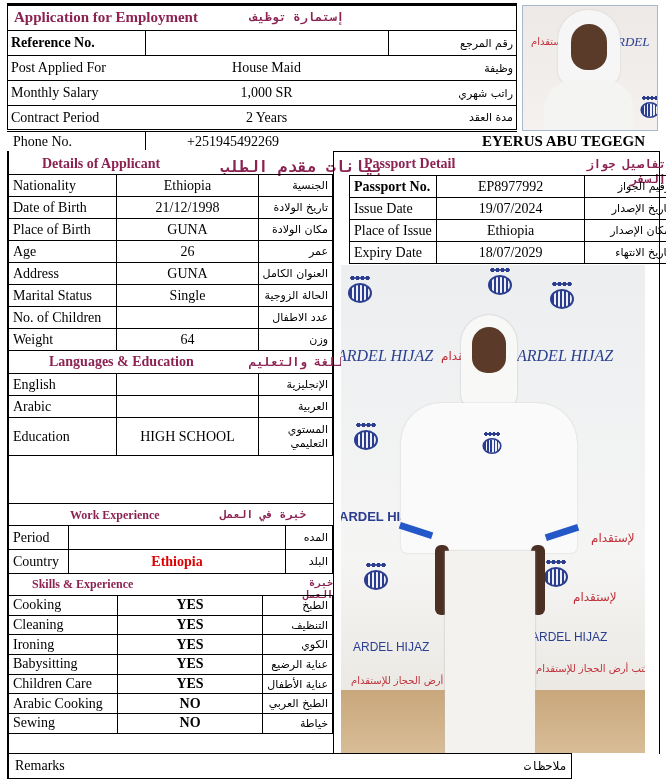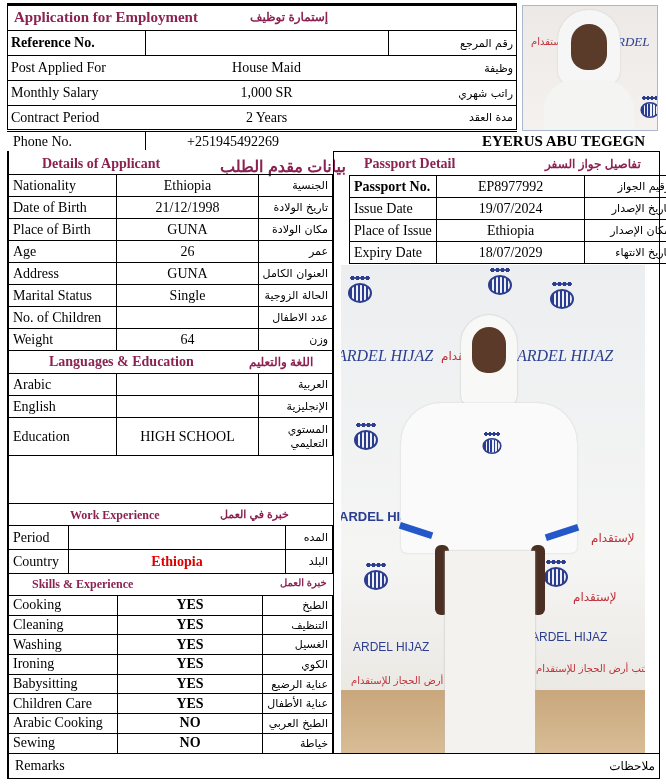--- a/index.html
+++ b/index.html
@@ -1,20 +1,20 @@
 <!DOCTYPE html>
 <html><head>
 <meta charset="utf-8">
 <style>
   * { box-sizing: border-box; margin: 0; padding: 0; }
   html, body { width: 666px; height: 784px; background: #ffffff; overflow: hidden; }
   body { position: relative; font-family: "Liberation Serif", serif; color: #000; font-size: 14px; }
   .abs { position: absolute; }
   .maroon { color: #8b2252; font-weight: bold; }
-  .ar { font-family: Liberation Sans, sans-serif; font-size: 11px; direction: rtl; }
+  .ar { font-family: Liberation Mono, monospace; font-size: 11px; direction: rtl; }
   table { border-collapse: collapse; position: absolute; }
   td { border: 1px solid #000; padding: 0 4px; height: 22px; white-space: nowrap; font-size: 14px; }
   td.c { text-align: center; }
   td.arcell { font-family: "DejaVu Sans", sans-serif; font-size: 11px; direction: rtl; text-align: right; }
   .photo { position: absolute; background: linear-gradient(180deg, #eceef0 0%, #f5f5f4 60%, #e7e3dc 100%); overflow: hidden; }
   .logo { position: absolute; width: 26px; height: 30px; }
   .logo .heads { position: absolute; top: 0; left: 3px; width: 20px; height: 10px;
     background: radial-gradient(circle, #2a3d8f 2px, transparent 2.5px) 0 0/5px 10px repeat-x; }
   .logo .globe { position: absolute; top: 10px; left: 1px; width: 24px; height: 20px; border-radius: 50%;
     background: repeating-linear-gradient(90deg, #2a3d8f 0 2px, #eef0f6 2px 4px); border: 2px solid #2a3d8f; }
@@ -129,28 +129,28 @@
         <td class="c">64</td>
         <td class="arcell">وزن</td>
       </tr>
   <tr style="height:23px">
     <td colspan="3" style="position:relative">
       <span class="maroon" style="position:absolute;left:40px;top:3px;font-size:14px">Languages &amp; Education</span>
       <span class="maroon ar" style="position:absolute;left:240px;top:4px;font-size:12px">اللغة والتعليم</span>
     </td>
   </tr>
   <tr>
+        <td>English</td>
+        <td class="c"></td>
+        <td class="arcell">الإنجليزية</td>
+      </tr>
+  <tr>
         <td>Arabic</td>
         <td class="c"></td>
         <td class="arcell">العربية</td>
-      </tr>
-  <tr>
-        <td>English</td>
-        <td class="c"></td>
-        <td class="arcell">الإنجليزية</td>
       </tr>
   <tr style="height:38px">
         <td>Education</td>
         <td class="c">HIGH SCHOOL</td>
         <td class="arcell" style="white-space:normal;line-height:14px">المستوي التعليمي</td>
       </tr>
 </tbody>
   </table>
 
 <div class="abs" style="left:8px;top:503px;width:325px;height:22px;border-top:1px solid #000;">
@@ -192,25 +192,20 @@
         <td style="height:19.7px">Cooking</td>
         <td class="c" style="font-weight:bold;height:19.7px">YES</td>
         <td class="arcell" style="height:19.7px">الطبخ</td>
       </tr>
   <tr>
         <td style="height:19.7px">Cleaning</td>
         <td class="c" style="font-weight:bold;height:19.7px">YES</td>
         <td class="arcell" style="height:19.7px">التنظيف</td>
       </tr>
   <tr>
-        <td style="height:19.7px">Washing</td>
-        <td class="c" style="font-weight:bold;height:19.7px">YES</td>
-        <td class="arcell" style="height:19.7px">الغسيل</td>
-      </tr>
-  <tr>
         <td style="height:19.7px">Ironing</td>
         <td class="c" style="font-weight:bold;height:19.7px">YES</td>
         <td class="arcell" style="height:19.7px">الكوي</td>
       </tr>
   <tr>
         <td style="height:19.7px">Babysitting</td>
         <td class="c" style="font-weight:bold;height:19.7px">YES</td>
         <td class="arcell" style="height:19.7px">عناية الرضيع</td>
       </tr>
   <tr>
@@ -224,21 +219,21 @@
         <td class="arcell" style="height:19.7px">الطبخ العربي</td>
       </tr>
   <tr>
         <td style="height:19.7px">Sewing</td>
         <td class="c" style="font-weight:bold;height:19.7px">NO</td>
         <td class="arcell" style="height:19.7px">خياطة</td>
       </tr>
 </tbody>
   </table>
 
-<div class="abs" style="left:7px;top:753px;width:653px;height:26px;border:1px solid #000;border-left:2px solid #000;">
+<div class="abs" style="left:7px;top:753px;width:565px;height:26px;border:1px solid #000;border-left:2px solid #000;">
   <span class="abs" style="left:6px;top:4px;font-size:14px">Remarks</span>
   <span class="abs ar" style="right:4px;top:5px;font-size:12px">ملاحظات</span>
 </div>
 
 <div class="abs" style="left:333px;top:151px;width:327px;height:603px;border:1px solid #000;border-bottom:none;"></div>
 <div class="abs maroon" style="left:364px;top:156px;font-size:14px;">Passport Detail</div>
 <div class="abs maroon ar" style="left:545px;top:157px;font-size:12px;">تفاصيل جواز السفر</div>
 
 <table style="left:334px;top:175px;width:326px;margin-left:15px;">
   <colgroup>

